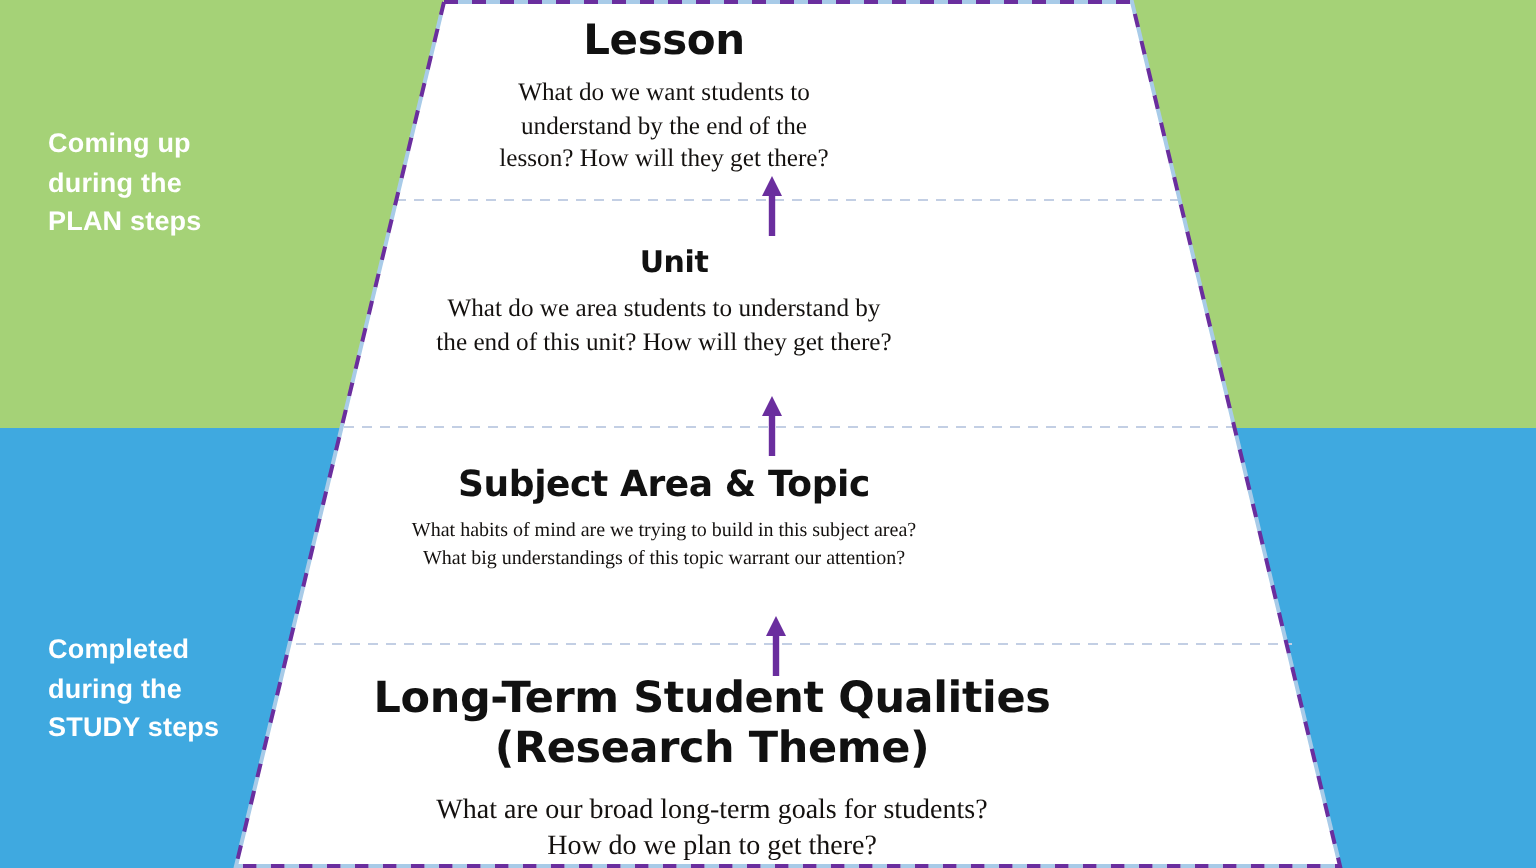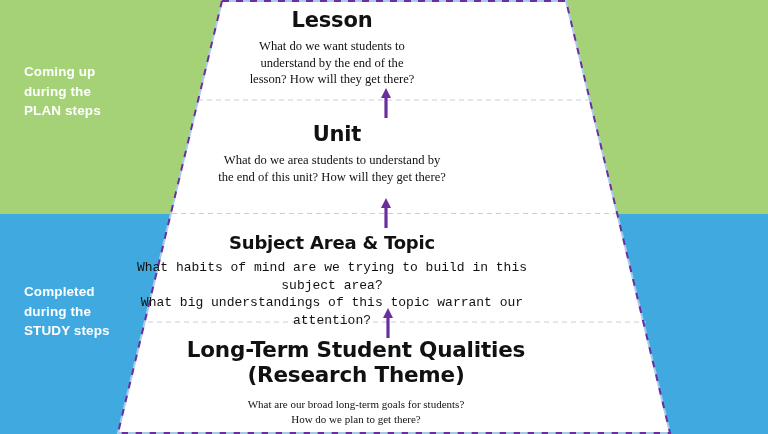--- a/index.html
+++ b/index.html
@@ -53,21 +53,21 @@
     position: absolute;
     color: #ffffff;
     font-weight: bold;
     font-size: 13.5px;
     line-height: 1.45;
     letter-spacing: 0.1px;
     z-index: 6;
     white-space: pre-line;
   }
   #caption-plan  { left: 24px; top: 62px; }
-  #caption-study { left: 24px; top: 282px; }
+  #caption-study { left: 24px; top: 315px; }
 
   
   .tier {
     position: absolute;
     z-index: 5;
     text-align: center;
     left: 0;
     width: 664px;
   }
   .tier-title {
@@ -84,30 +84,30 @@
     margin: 0 auto;
     white-space: pre-line;
     text-align: center;
   }
 
   #tier-lesson        { top: 8px; }
   #tier-lesson .tier-title { font-size: 21px; }
   #tier-lesson .tier-desc  { font-size: 12.6px; line-height: 1.33; width: 260px; }
 
   #tier-unit          { top: 122px; }
-  #tier-unit .tier-title { font-size: 21px; padding-left: 10px; }
+  #tier-unit .tier-title { font-size: 15px; padding-left: 10px; }
   #tier-unit .tier-desc  { font-size: 12.6px; line-height: 1.33; width: 330px; }
 
   #tier-subject       { top: 232px; }
   #tier-subject .tier-title { font-size: 18px; }
-  #tier-subject .tier-desc  { font-size: 13px; line-height: 1.36; width: 420px; font-family: Liberation Mono, monospace; }
+  #tier-subject .tier-desc  { font-size: 10px; line-height: 1.36; width: 420px; }
 
   #tier-longterm      { top: 338px; padding-left: 24px; }
   #tier-longterm .tier-title { font-size: 21.5px; line-height: 1.16; }
-  #tier-longterm .tier-desc  { font-size: 11px; line-height: 1.33; width: 330px; margin-top: 9px; }
+  #tier-longterm .tier-desc  { font-size: 14px; line-height: 1.33; width: 330px; margin-top: 9px; }
 
   
   #overlay {
     position: absolute;
     left: 0;
     top: 0;
     width: 768px;
     height: 434px;
     z-index: 4;
     pointer-events: none;

